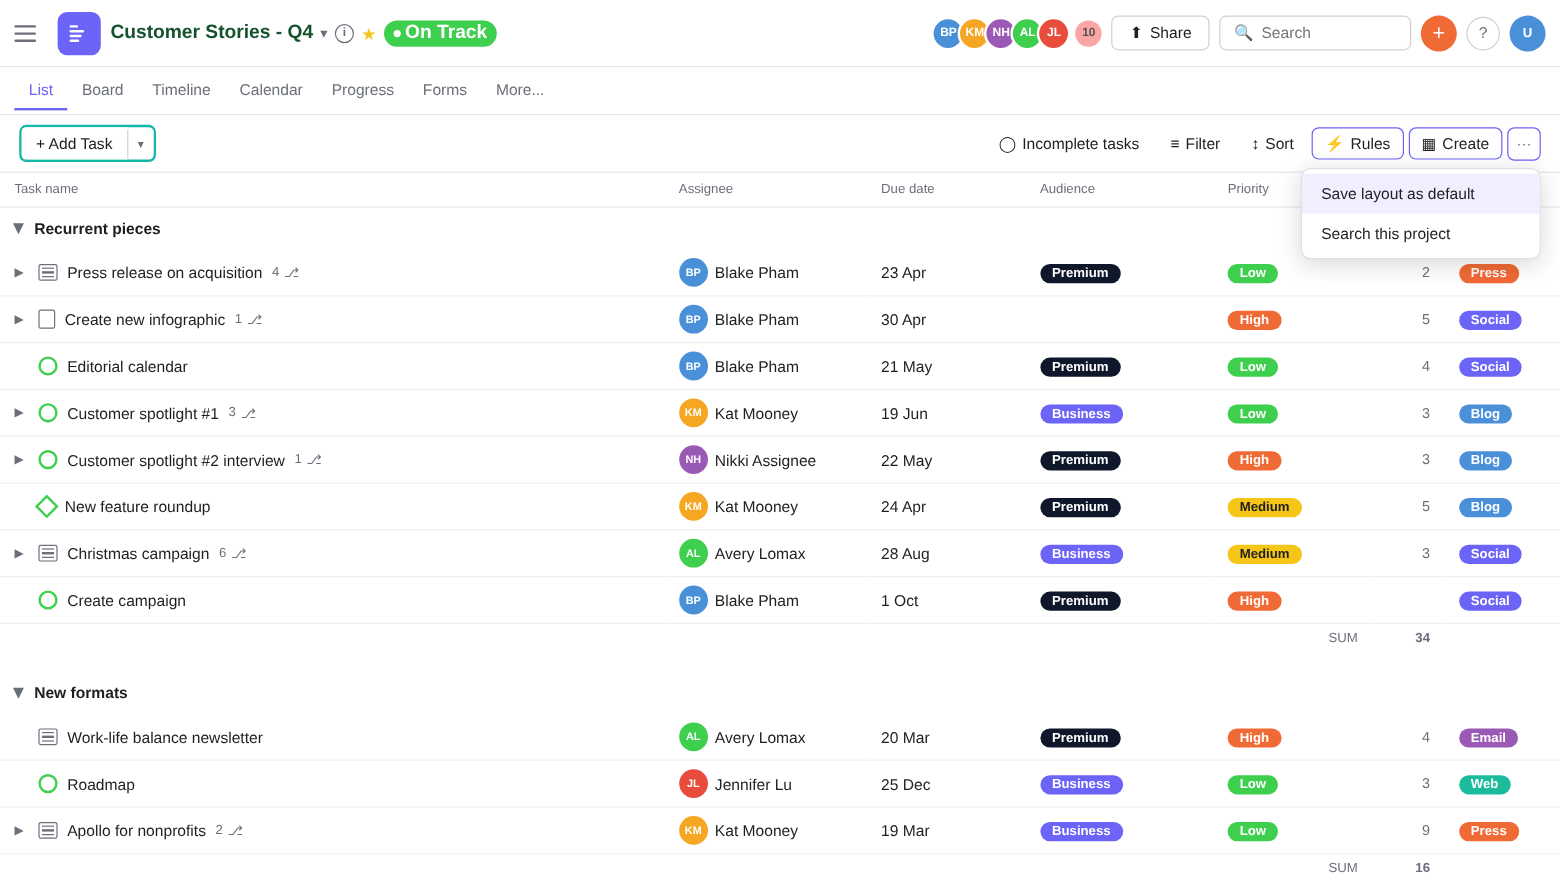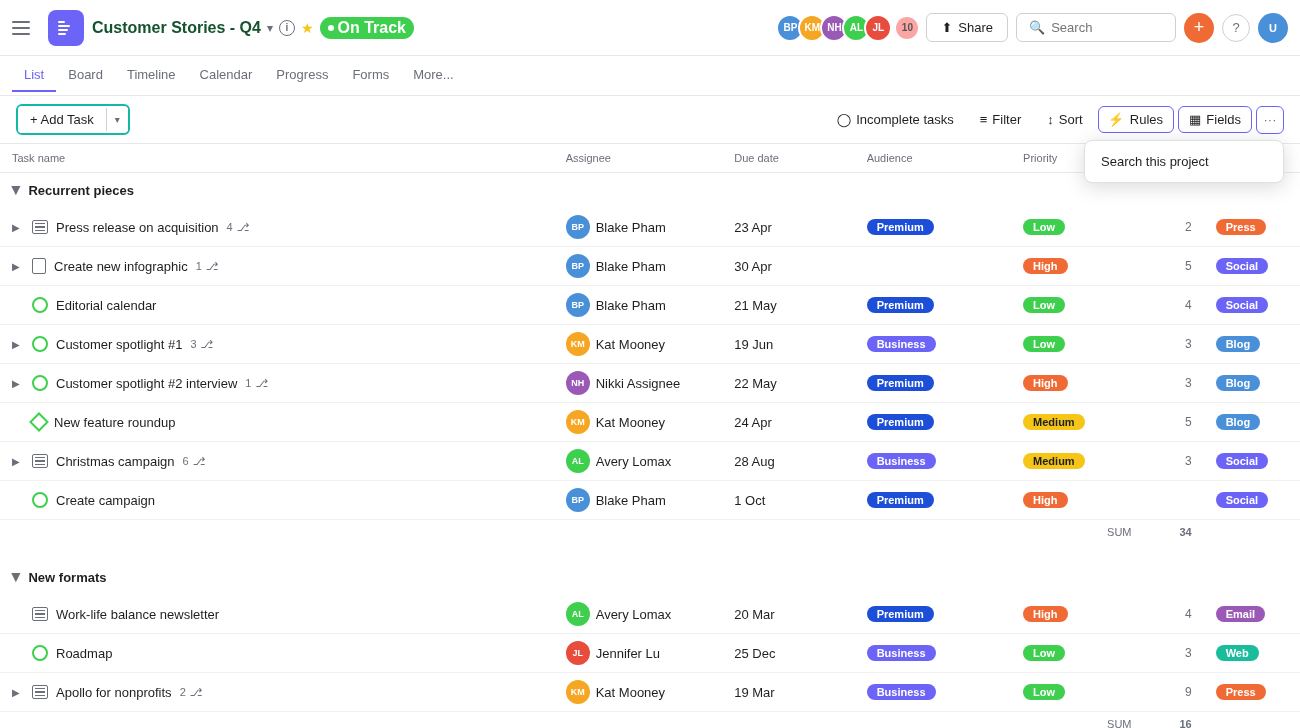--- a/index.html
+++ b/index.html
@@ -83,21 +83,21 @@
     .icon-task-list span { display: block; height: 1.5px; background: #6b6f7a; }
     .icon-doc { width: 14px; height: 16px; border: 1.5px solid #6b6f7a; border-radius: 2px; position: relative; }
 
     
     .assignee-cell { display: flex; align-items: center; gap: 6px; }
     .assignee-avatar { width: 24px; height: 24px; border-radius: 50%; display: flex; align-items: center; justify-content: center; font-size: 9px; font-weight: bold; color: white; flex-shrink: 0; }
     .assignee-name { font-size: 13px; color: #1e1f21; }
 
     
     .badge { display: inline-flex; align-items: center; padding: 2px 10px; border-radius: 12px; font-size: 11px; font-weight: 600; }
-    .badge-premium { background: #1d4ed8; color: white; }
+    .badge-premium { background: #0f172a; color: white; }
     .badge-business { background: #6c63f7; color: white; }
     .badge-high { background: #f06a35; color: white; }
     .badge-low { background: #3ecf4f; color: white; }
     .badge-medium { background: #f5c518; color: #1e1f21; }
 
     .tag-badge { display: inline-flex; align-items: center; padding: 2px 10px; border-radius: 12px; font-size: 11px; font-weight: 600; }
     .tag-press { background: #f06a35; color: white; }
     .tag-social { background: #6c63f7; color: white; }
     .tag-blog { background: #4a90d9; color: white; }
     .tag-email { background: #9b59b6; color: white; }
@@ -199,26 +199,27 @@
     <div class="toolbar-btn">
       <span>↕</span>
       <span>Sort</span>
     </div>
     <div class="toolbar-btn active">
       <span>⚡</span>
       <span>Rules</span>
     </div>
     <div class="toolbar-btn active">
       <span>▦</span>
-      <span>Fields</span>
+      <span>Create</span>
     </div>
     <div class="more-btn">···</div>
   </div>
 
   <div class="dropdown-menu">
+    <div class="dropdown-item active">Save layout as default</div>
     <div class="dropdown-item">Search this project</div>
   </div>
 </div>
 
 <div class="table-container">
   <table>
     <thead>
       <tr>
         <th class="col-name">Task name</th>
         <th class="col-assignee">Assignee</th>

